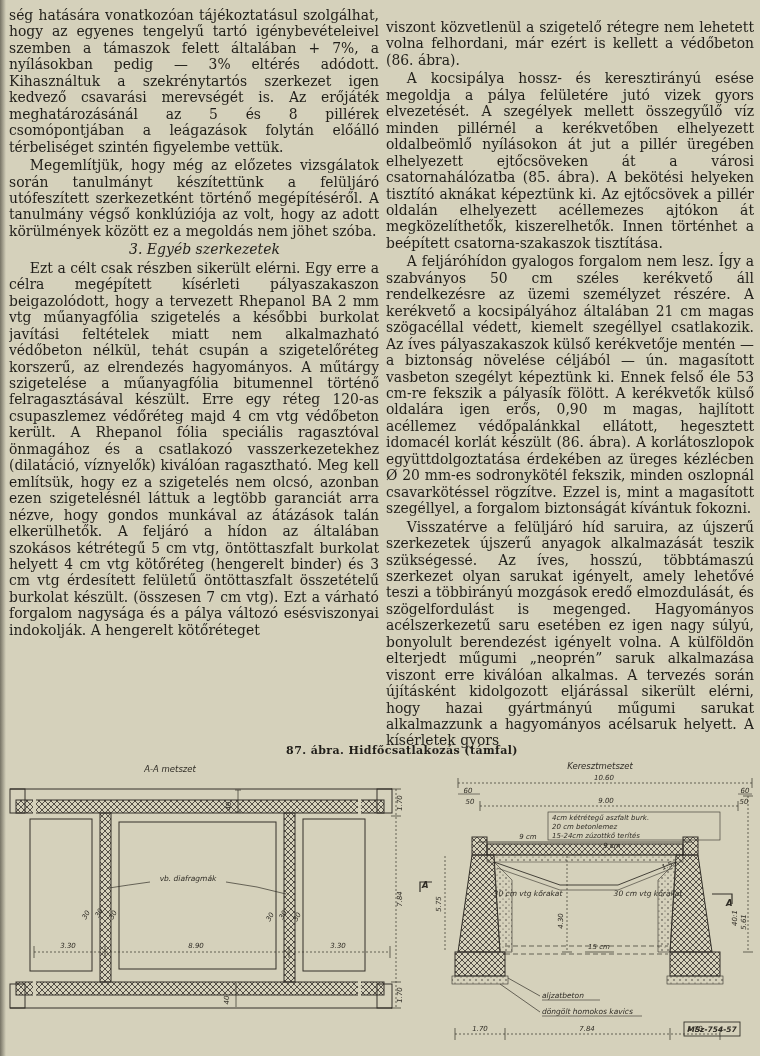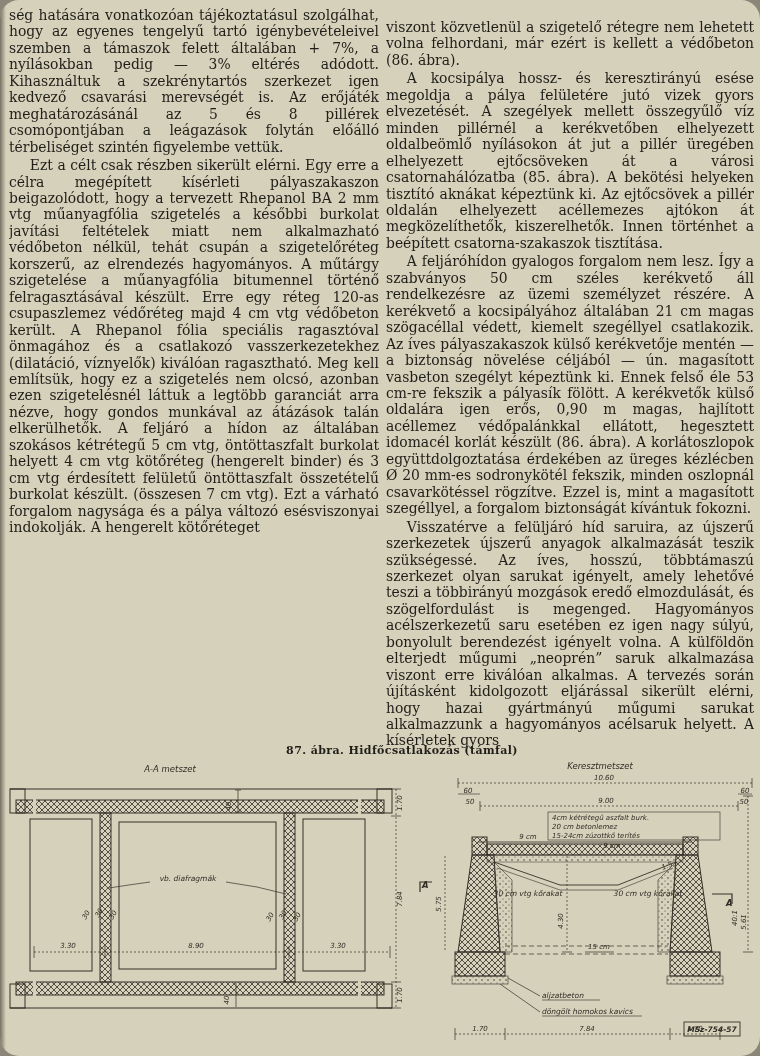--- a/index.html
+++ b/index.html
@@ -1,19 +1,19 @@
 <!DOCTYPE html>
 <html><head>
 <meta charset="utf-8">
 <style>
   html,body{margin:0;padding:0;background:#8a8678;}
   .page{
     position:relative;width:760px;height:1056px;overflow:hidden;
     background:#d5d1bb;
-    font-family:"DejaVu Serif", serif;color:#201e19;border-radius:19px;
+    font-family:"DejaVu Serif", serif;color:#201e19;
   }
   .gutter{position:absolute;left:0;top:0;width:6px;height:1056px;
     background:linear-gradient(90deg, rgba(40,38,30,.55), rgba(40,38,30,0));}
   .col{position:absolute;top:7px;width:370px;height:735px;overflow:hidden;
     font-size:13.9px;line-height:16.45px;text-align:justify;}
   .col-left{left:9px;}
   .col-right{left:386px;width:368px;margin-top:12px;}
   .col p{margin:0 0 2px 0;text-indent:1.5em;}
   .col p.noindent{text-indent:0;}
   .heading{ text-align:center;font-style:italic;text-indent:0;
@@ -28,20 +28,22 @@
   .stamp{font-size:7.5px;font-weight:bold;}
 </style>
 </head>
 <body>
 
 <div class="page">
   <div class="gutter"></div>
 
   <div class="col col-left">
     <p class="noindent">ség hatására vonatkozóan tájékoztatásul szolgálhat, hogy az egyenes tengelyű tartó igénybevételeivel szemben a támaszok felett általában + 7%, a nyílásokban pedig — 3% eltérés adódott. Kihasználtuk a szekrénytartós szerkezet igen kedvező csavarási merevségét is. Az erőjáték meghatározásánál az 5 és 8 pillérek csomópontjában a leágazások folytán előálló térbeliséget szintén figyelembe vettük.</p>
+    <p>Megemlítjük, hogy még az előzetes vizsgálatok során tanulmányt készítettünk a felüljáró utófeszített szerkezetként történő megépítéséről. A tanulmány végső konklúziója az volt, hogy az adott körülmények között ez a megoldás nem jöhet szóba.</p>
+    <p class="heading">3. Egyéb szerkezetek</p>
     <p>Ezt a célt csak részben sikerült elérni. Egy erre a célra megépített kísérleti pályaszakaszon beigazolódott, hogy a tervezett Rhepanol BA 2 mm vtg műanyagfólia szigetelés a későbbi burkolat javítási feltételek miatt nem alkalmazható védőbeton nélkül, tehát csupán a szigetelőréteg korszerű, az elrendezés hagyományos. A műtárgy szigetelése a műanyagfólia bitumennel történő felragasztásával készült. Erre egy réteg 120-as csupaszlemez védőréteg majd 4 cm vtg védőbeton került. A Rhepanol fólia speciális ragasztóval önmagához és a csatlakozó vasszerkezetekhez (dilatáció, víznyelők) kiválóan ragasztható. Meg kell említsük, hogy ez a szigetelés nem olcsó, azonban ezen szigetelésnél láttuk a legtöbb garanciát arra nézve, hogy gondos munkával az átázások talán elkerülhetők. A feljáró a hídon az általában szokásos kétrétegű 5 cm vtg, öntöttaszfalt burkolat helyett 4 cm vtg kötőréteg (hengerelt binder) és 3 cm vtg érdesített felületű öntöttaszfalt összetételű burkolat készült. (összesen 7 cm vtg). Ezt a várható forgalom nagysága és a pálya változó esésviszonyai indokolják. A hengerelt kötőréteget</p>
   </div>
 
   <div class="col col-right">
     <p class="noindent">viszont közvetlenül a szigetelő rétegre nem lehetett volna felhordani, már ezért is kellett a védőbeton (86. ábra).</p>
     <p>A kocsipálya hossz- és keresztirányú esése megoldja a pálya felületére jutó vizek gyors elvezetését. A szegélyek mellett összegyűlő víz minden pillérnél a kerékvetőben elhelyezett oldalbeömlő nyílásokon át jut a pillér üregében elhelyezett ejtőcsöveken át a városi csatornahálózatba (85. ábra). A bekötési helyeken tisztító aknákat képeztünk ki. Az ejtőcsövek a pillér oldalán elhelyezett acéllemezes ajtókon át megközelíthetők, kiszerelhetők. Innen történhet a beépített csatorna-szakaszok tisztítása.</p>
     <p>A feljáróhídon gyalogos forgalom nem lesz. Így a szabványos 50 cm széles kerékvető áll rendelkezésre az üzemi személyzet részére. A kerékvető a kocsipályához általában 21 cm magas szögacéllal védett, kiemelt szegéllyel csatlakozik. Az íves pályaszakaszok külső kerékvetője mentén — a biztonság növelése céljából — ún. magasított vasbeton szegélyt képeztünk ki. Ennek felső éle 53 cm-re fekszik a pályasík fölött. A kerékvetők külső oldalára igen erős, 0,90 m magas, hajlított acéllemez védőpalánkkal ellátott, hegesztett idomacél korlát készült (86. ábra). A korlátoszlopok együttdolgoztatása érdekében az üreges kézlécben Ø 20 mm-es sodronykötél fekszik, minden oszlopnál csavarkötéssel rögzítve. Ezzel is, mint a magasított szegéllyel, a forgalom biztonságát kívántuk fokozni.</p>
     <p>Visszatérve a felüljáró híd saruira, az újszerű szerkezetek újszerű anyagok alkalmazását teszik szükségessé. Az íves, hosszú, többtámaszú szerkezet olyan sarukat igényelt, amely lehetővé teszi a többirányú mozgások eredő elmozdulását, és szögelfordulást is megenged. Hagyományos acélszerkezetű saru esetében ez igen nagy súlyú, bonyolult berendezést igényelt volna. A külföldön elterjedt műgumi „neoprén” saruk alkalmazása viszont erre kiválóan alkalmas. A tervezés során újításként kidolgozott eljárással sikerült elérni, hogy hazai gyártmányú műgumi sarukat alkalmazzunk a hagyományos acélsaruk helyett. A kísérletek gyors</p>
   </div>
 

